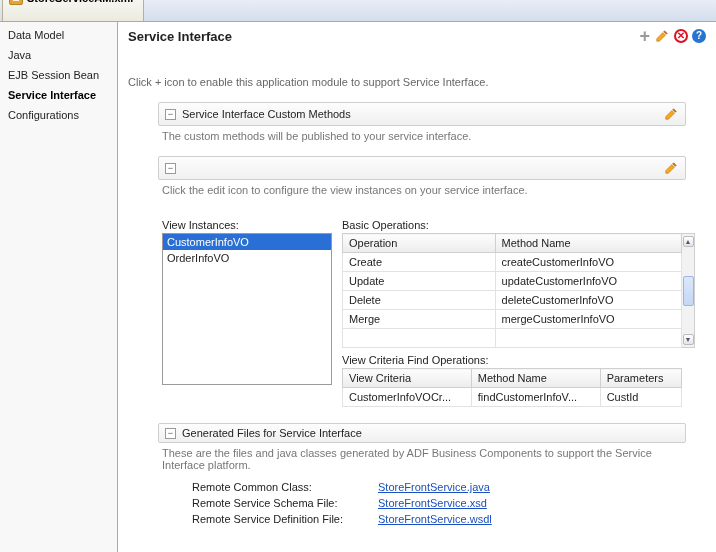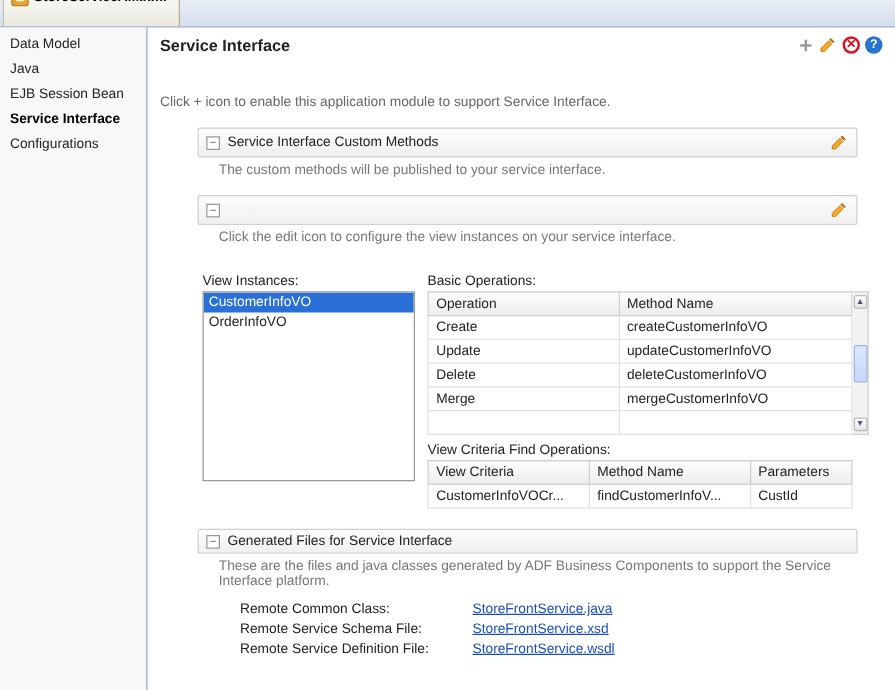--- a/index.html
+++ b/index.html
@@ -15,21 +15,21 @@
   .sidebar .item.active { font-weight:bold; color:#000;}
   .main { flex:1; padding:6px 10px 6px 10px; overflow:auto;}
   .titlebar { display:flex; align-items:center; justify-content:space-between; margin-bottom:2px;}
   .titlebar h1 { font-size:13px; font-weight:bold;}
   .titlebar .actions { display:flex; gap:4px; align-items:center;}
   .subtext { color:#666; font-size:11px; margin-bottom:14px;margin-top:32px;}
   .section { margin: 0 20px 12px 30px; position:relative;}
   .section-head { display:flex; align-items:center; border:1px solid #cfcfcf; background:linear-gradient(#fdfdfd,#f0f0f0); padding:3px 6px; border-radius:2px; position:relative;}
   .section-head .tgl { width:11px; height:11px; border:1px solid #999; background:#fff; margin-right:6px; display:flex; align-items:center; justify-content:center; font-size:9px; line-height:9px; color:#555;}
   .section-head .title { font-weight:normal; color:#222;}
-  .section-desc { color:#777; padding:4px 4px 2px 4px;margin-left:13px;}
+  .section-desc { color:#777; padding:4px 4px 2px 4px;}
   .pencil { width:16px; height:16px; margin-left:auto; display:flex; align-items:center; justify-content:center;}
   .pencil svg { width:14px; height:14px;}
   .panel-body { padding:6px 4px 4px 4px;}
   .cols { display:flex; gap:10px;margin-top:15px;}
   .col { display:flex; flex-direction:column;}
   .colA { width:170px;}
   .colB { flex:1;}
   .label { color:#222; margin-bottom:2px;}
   .listbox { border:1px solid #9a9a9a; background:#fff; height:152px; overflow:auto;}
   .listitem { padding:2px 4px;}

